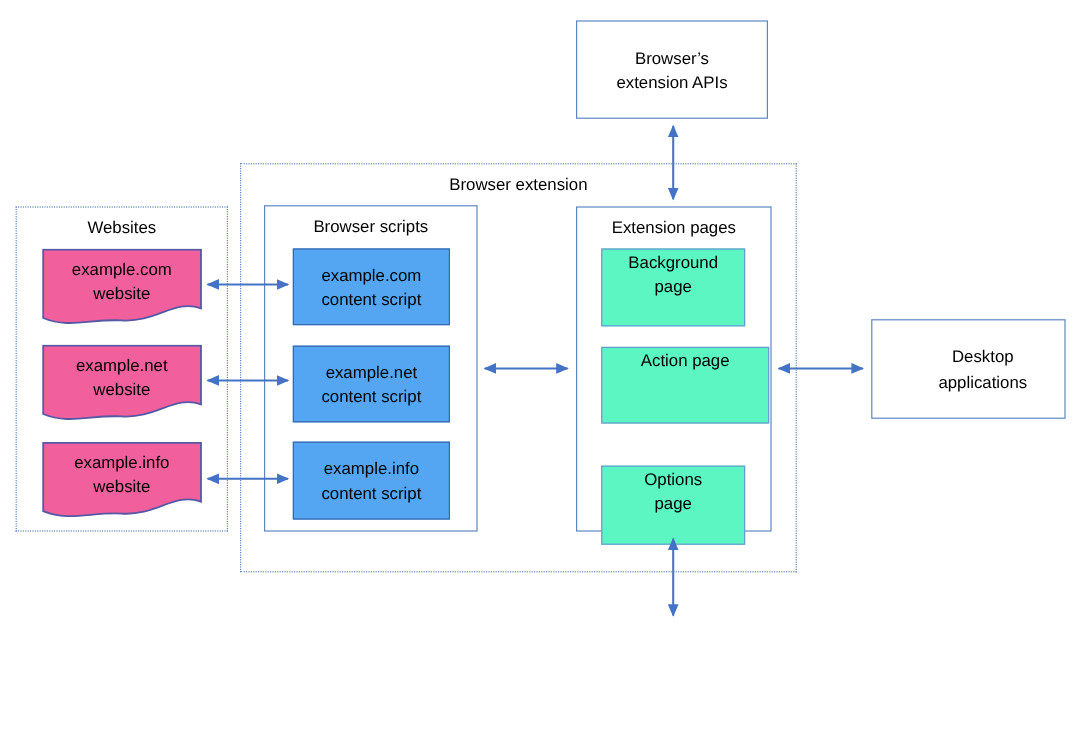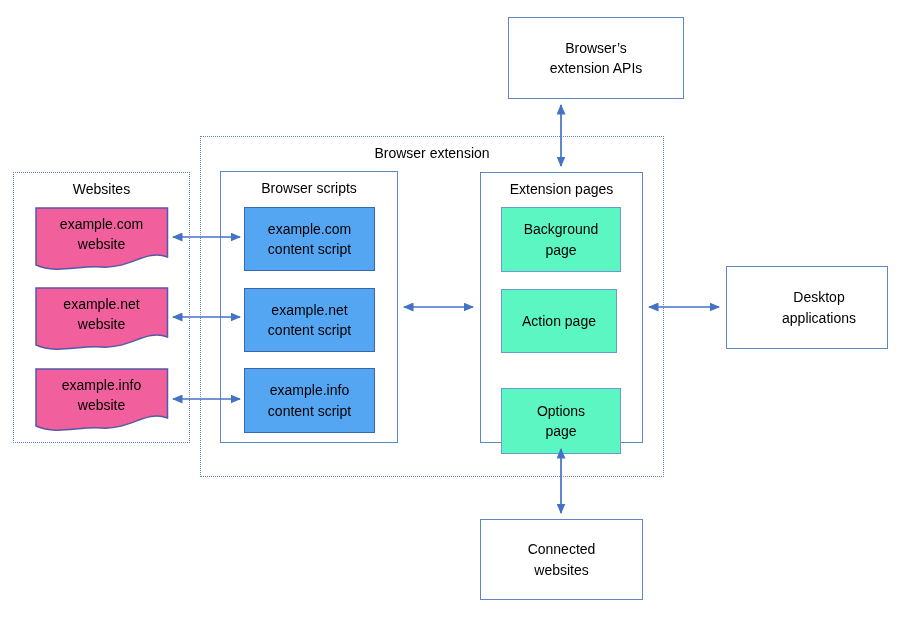--- a/index.html
+++ b/index.html
@@ -60,21 +60,20 @@
     align-items: center;
     justify-content: center;
     text-align: center;
   }
   .page-box {
     background: #5bf6c2;
     border: 1.5px solid #6b9bd2;
     display: flex;
     flex-direction: column;
     align-items: center;
-    justify-content: center;
     text-align: center;
   }
 
   
   .doc-text {
     display: flex;
     flex-direction: column;
     align-items: center;
     justify-content: center;
     text-align: center;
@@ -102,34 +101,30 @@
   </div>
 
   <div class="abs solid-container" style="left:220px; top:171px; width:178px; height:272px;">
     <div class="container-title">Browser scripts</div>
   </div>
 
   <div class="abs solid-container" style="left:480px; top:172px; width:163px; height:271px;">
     <div class="container-title">Extension pages</div>
   </div>
 
-  <div class="abs white-box" style="left:480px; top:17px; width:176px; height:82px;margin-left:28px;">
+  <div class="abs white-box" style="left:480px; top:17px; width:160px; height:82px;">
     <div>Browser’s</div>
     <div>extension APIs</div>
   </div>
 
   <div class="abs white-box" style="left:726px; top:266px; width:162px; height:83px;padding-left:24px;">
     <div>Desktop</div>
     <div>applications</div>
   </div>
 
-  <div class="abs white-box" style="left:480px; top:519px; width:163px; height:81px;">
-    <div>Connected</div>
-    <div>websites</div>
-  </div>
 
   <svg class="abs doc-shape" style="left:35px; top:207px;" width="134" height="68" viewBox="0 0 134 68">
     <path d="M1,1 L132.5,1 L132.5,50 C110,42 96,62 66,60 C42,58.5 22,67 1,58 Z" fill="#f25f9d" stroke="#5458a5" stroke-width="1.5"></path>
   </svg>
   <div class="abs doc-text" style="left:35px; top:207px; width:133px; height:54px;">
     <div>example.com</div>
     <div>website</div>
   </div>
 
   <svg class="abs doc-shape" style="left:35px; top:287px;" width="134" height="68" viewBox="0 0 134 68">
@@ -158,21 +153,21 @@
   </div>
   <div class="abs script-box" style="left:244px; top:368px; width:131px; height:65px;">
     <div>example.info</div>
     <div>content script</div>
   </div>
 
   <div class="abs page-box" style="left:501px; top:207px; width:120px; height:65px;">
     <div>Background</div>
     <div>page</div>
   </div>
-  <div class="abs page-box" style="left:501px; top:289px; width:116px; height:64px;">
+  <div class="abs page-box" style="left:501px; top:289px; width:140px; height:64px;">
     <div>Action page</div>
     <div></div>
   </div>
   <div class="abs page-box" style="left:501px; top:369px; width:120px; height:66px;margin-top:19px;">
     <div>Options</div>
     <div>page</div>
   </div>
 
   <svg class="arrows-layer" width="900" height="620" viewBox="0 0 900 620">
     <defs>

